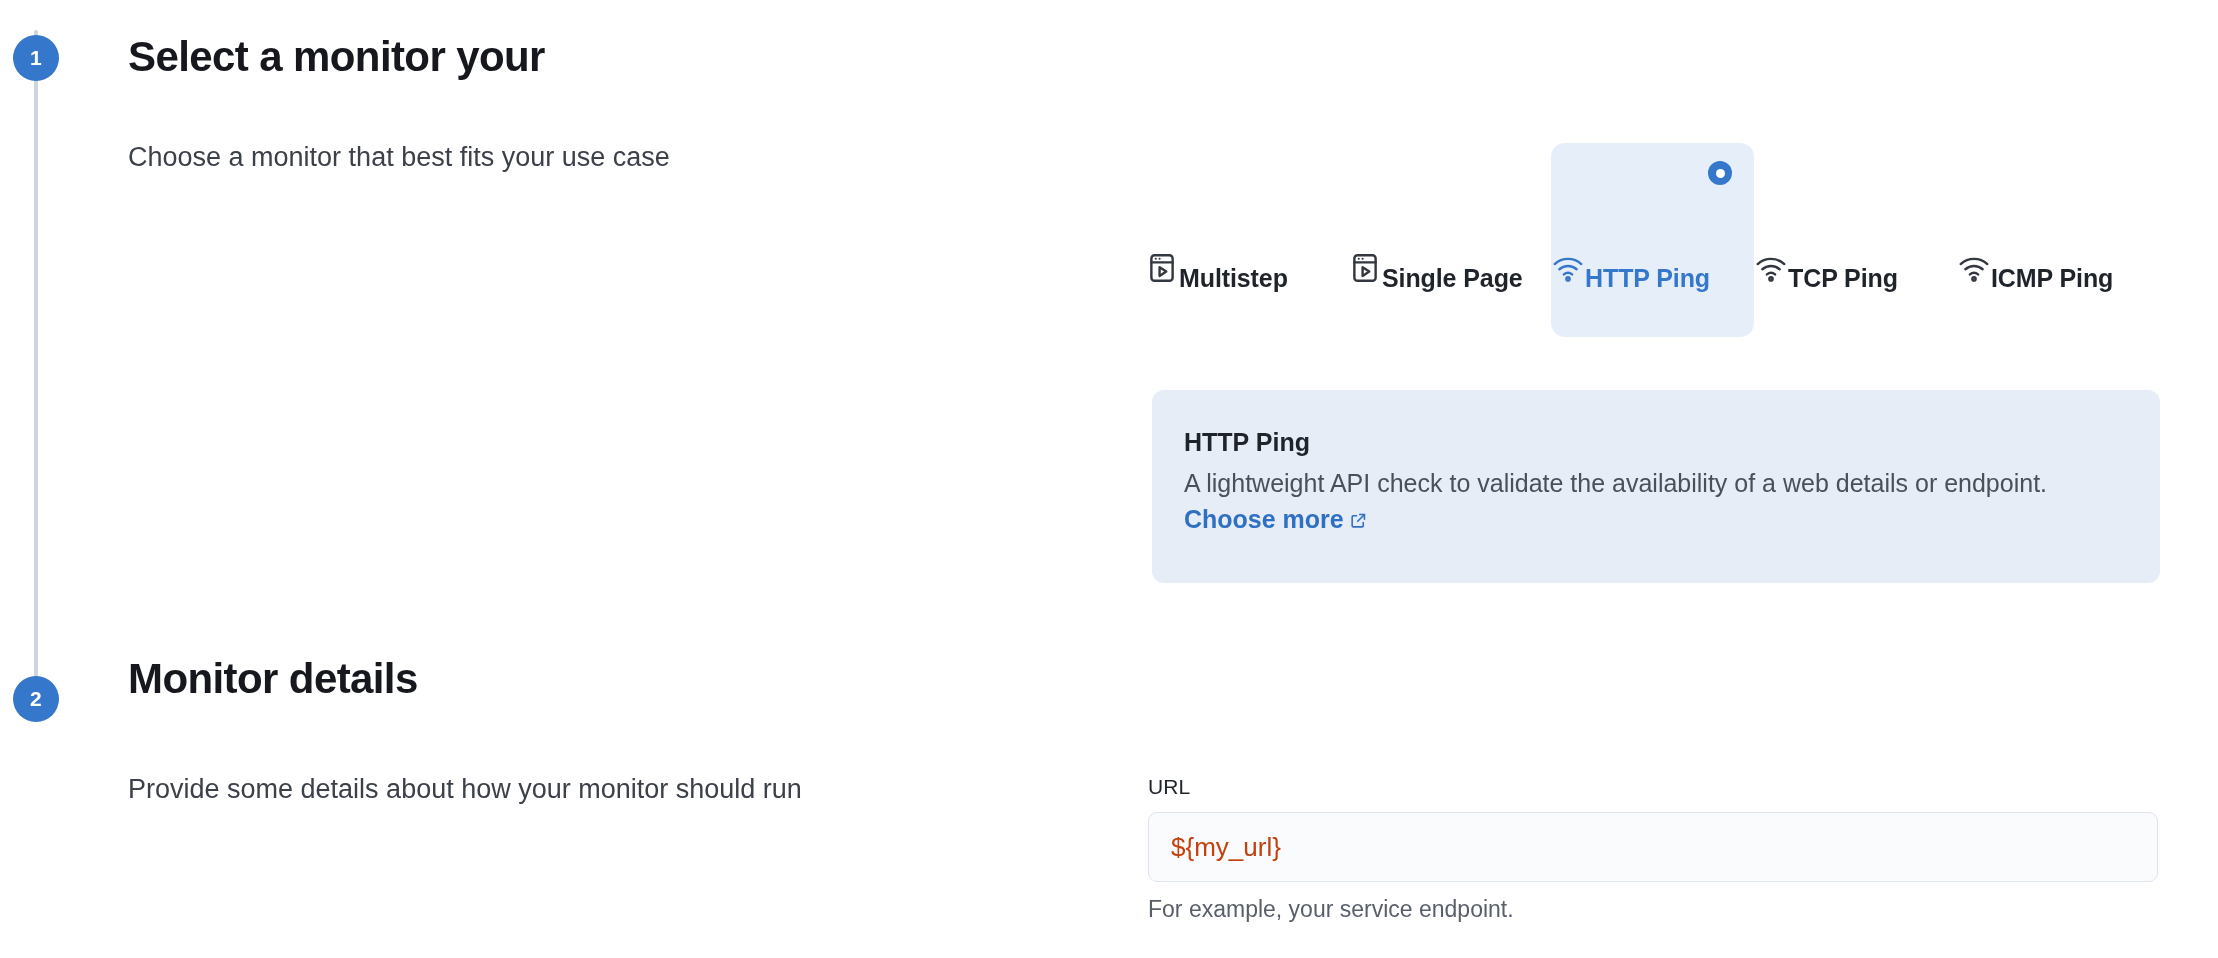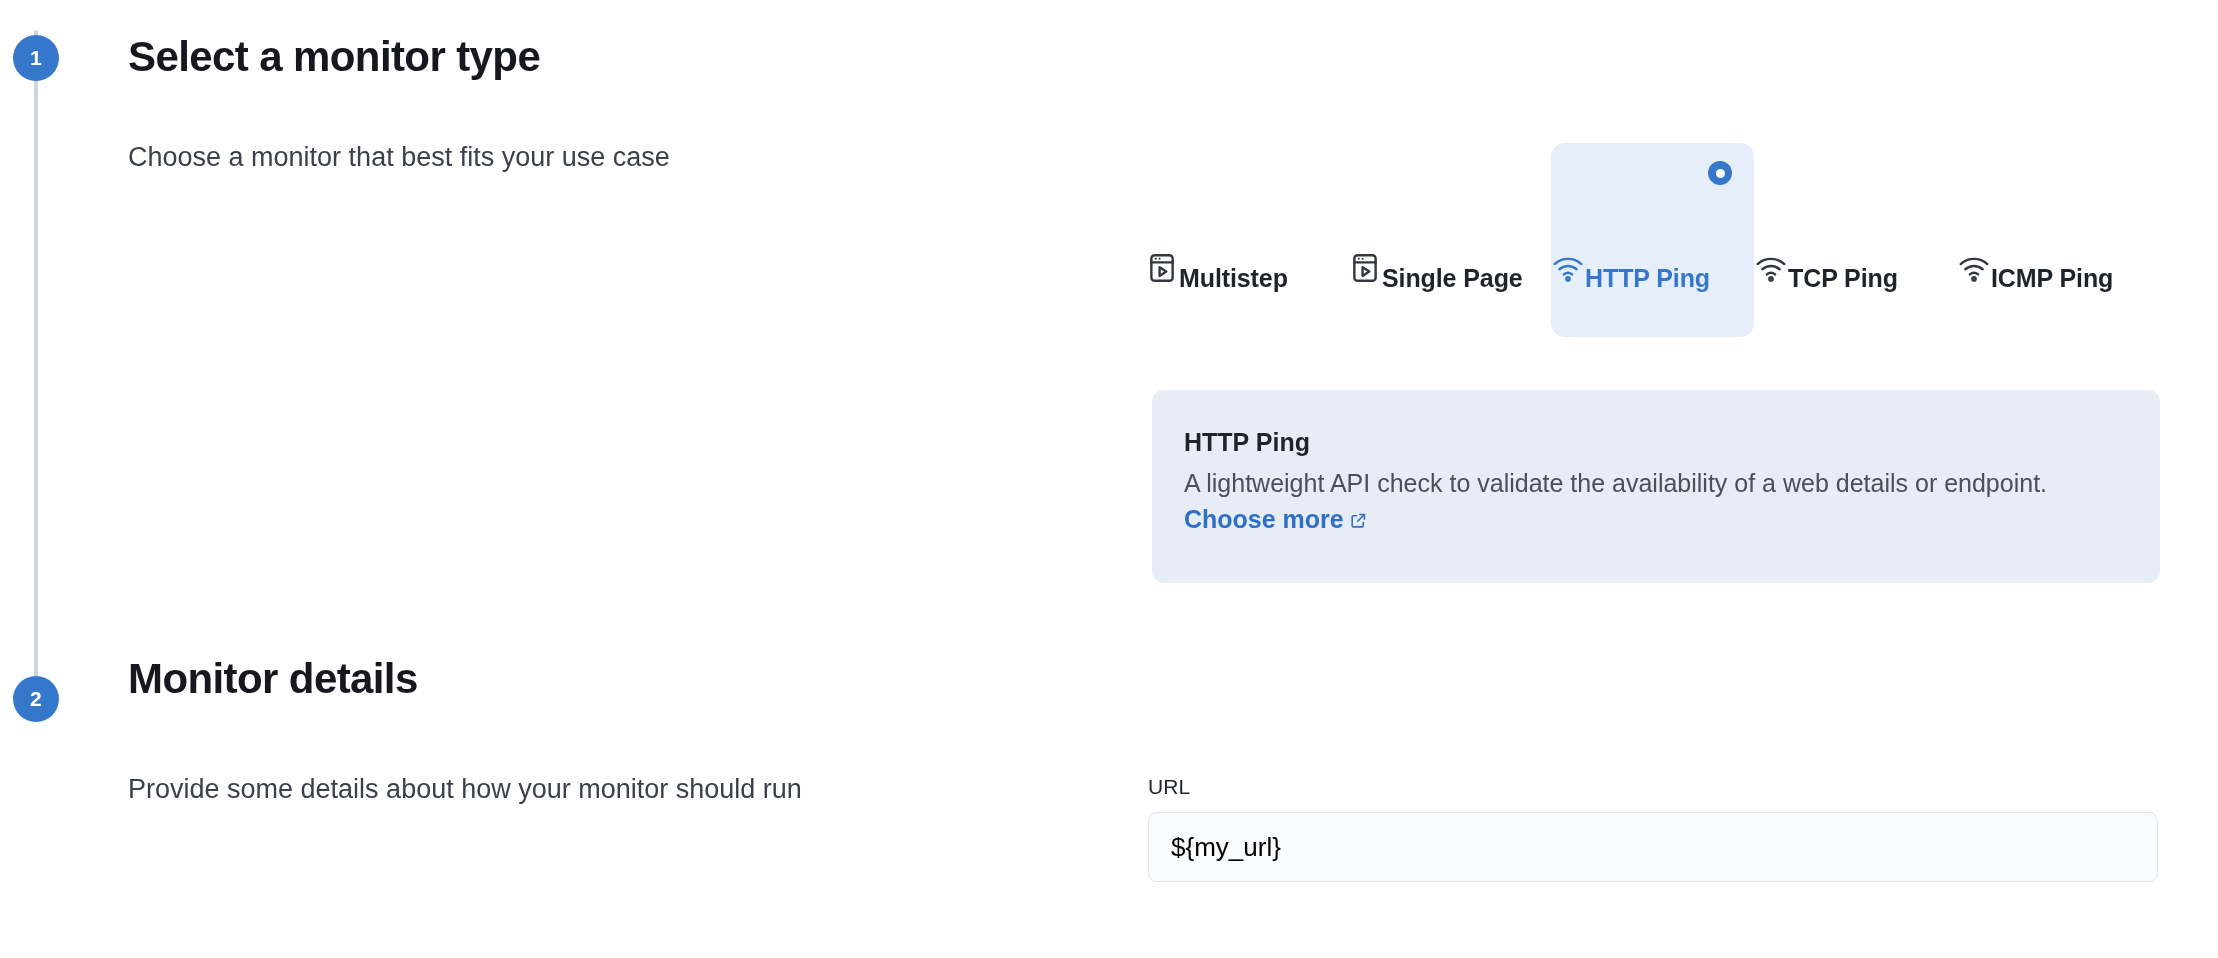--- a/index.html
+++ b/index.html
@@ -186,21 +186,21 @@
     letter-spacing: 0.1px;
   }
   .field-input {
     width: 1010px;
     height: 70px;
     border: 1px solid #dfe3ec;
     border-radius: 9px;
     background: #fafbfd;
     font-family: "Liberation Sans", sans-serif;
     font-size: 26px;
-    color: #000000;
+    color: #c2410c;
     padding: 0 22px;
     outline: none;
   }
   .field-help {
     margin-top: 14px;
     font-size: 23px;
     color: #595f6a;
   }
 </style>
 </head>
@@ -210,21 +210,21 @@
 
   <div class="step-rail"></div>
 
   <div class="step-bullet s1">
     <span>1</span>
   </div>
   <div class="step-bullet s2">
     <span>2</span>
   </div>
 
-  <h1 class="section-title blk-1-title">Select a monitor type</h1>
+  <h1 class="section-title blk-1-title">Select a monitor your</h1>
   <p class="section-sub blk-1-sub">Choose a monitor that best fits your use case</p>
 
   <h1 class="section-title blk-2-title">Monitor details</h1>
   <p class="section-sub blk-2-sub">Provide some details about how your monitor should run</p>
 
   <div class="type-grid">
 
     <div class="type-card">
       <span class="type-icon">
         <svg viewBox="0 0 24 24" width="34" height="34" fill="none" stroke="currentColor" stroke-width="1.7" stroke-linecap="round" stroke-linejoin="round">
@@ -300,15 +300,16 @@
           <path d="M19.5 4.5 L11 13"></path>
           <path d="M18 14.5 V18.5 A1.5 1.5 0 0 1 16.5 20 H5.5 A1.5 1.5 0 0 1 4 18.5 V7.5 A1.5 1.5 0 0 1 5.5 6 H9.5"></path>
         </svg>
       </span></a>
     </div>
   </div>
 
   <div class="field-wrap">
     <div class="field-label">URL</div>
     <input class="field-input" type="text" value="${my_url}" style="">
+    <div class="field-help">For example, your service endpoint.</div>
   </div>
 
 </div>
 
 </body></html>

